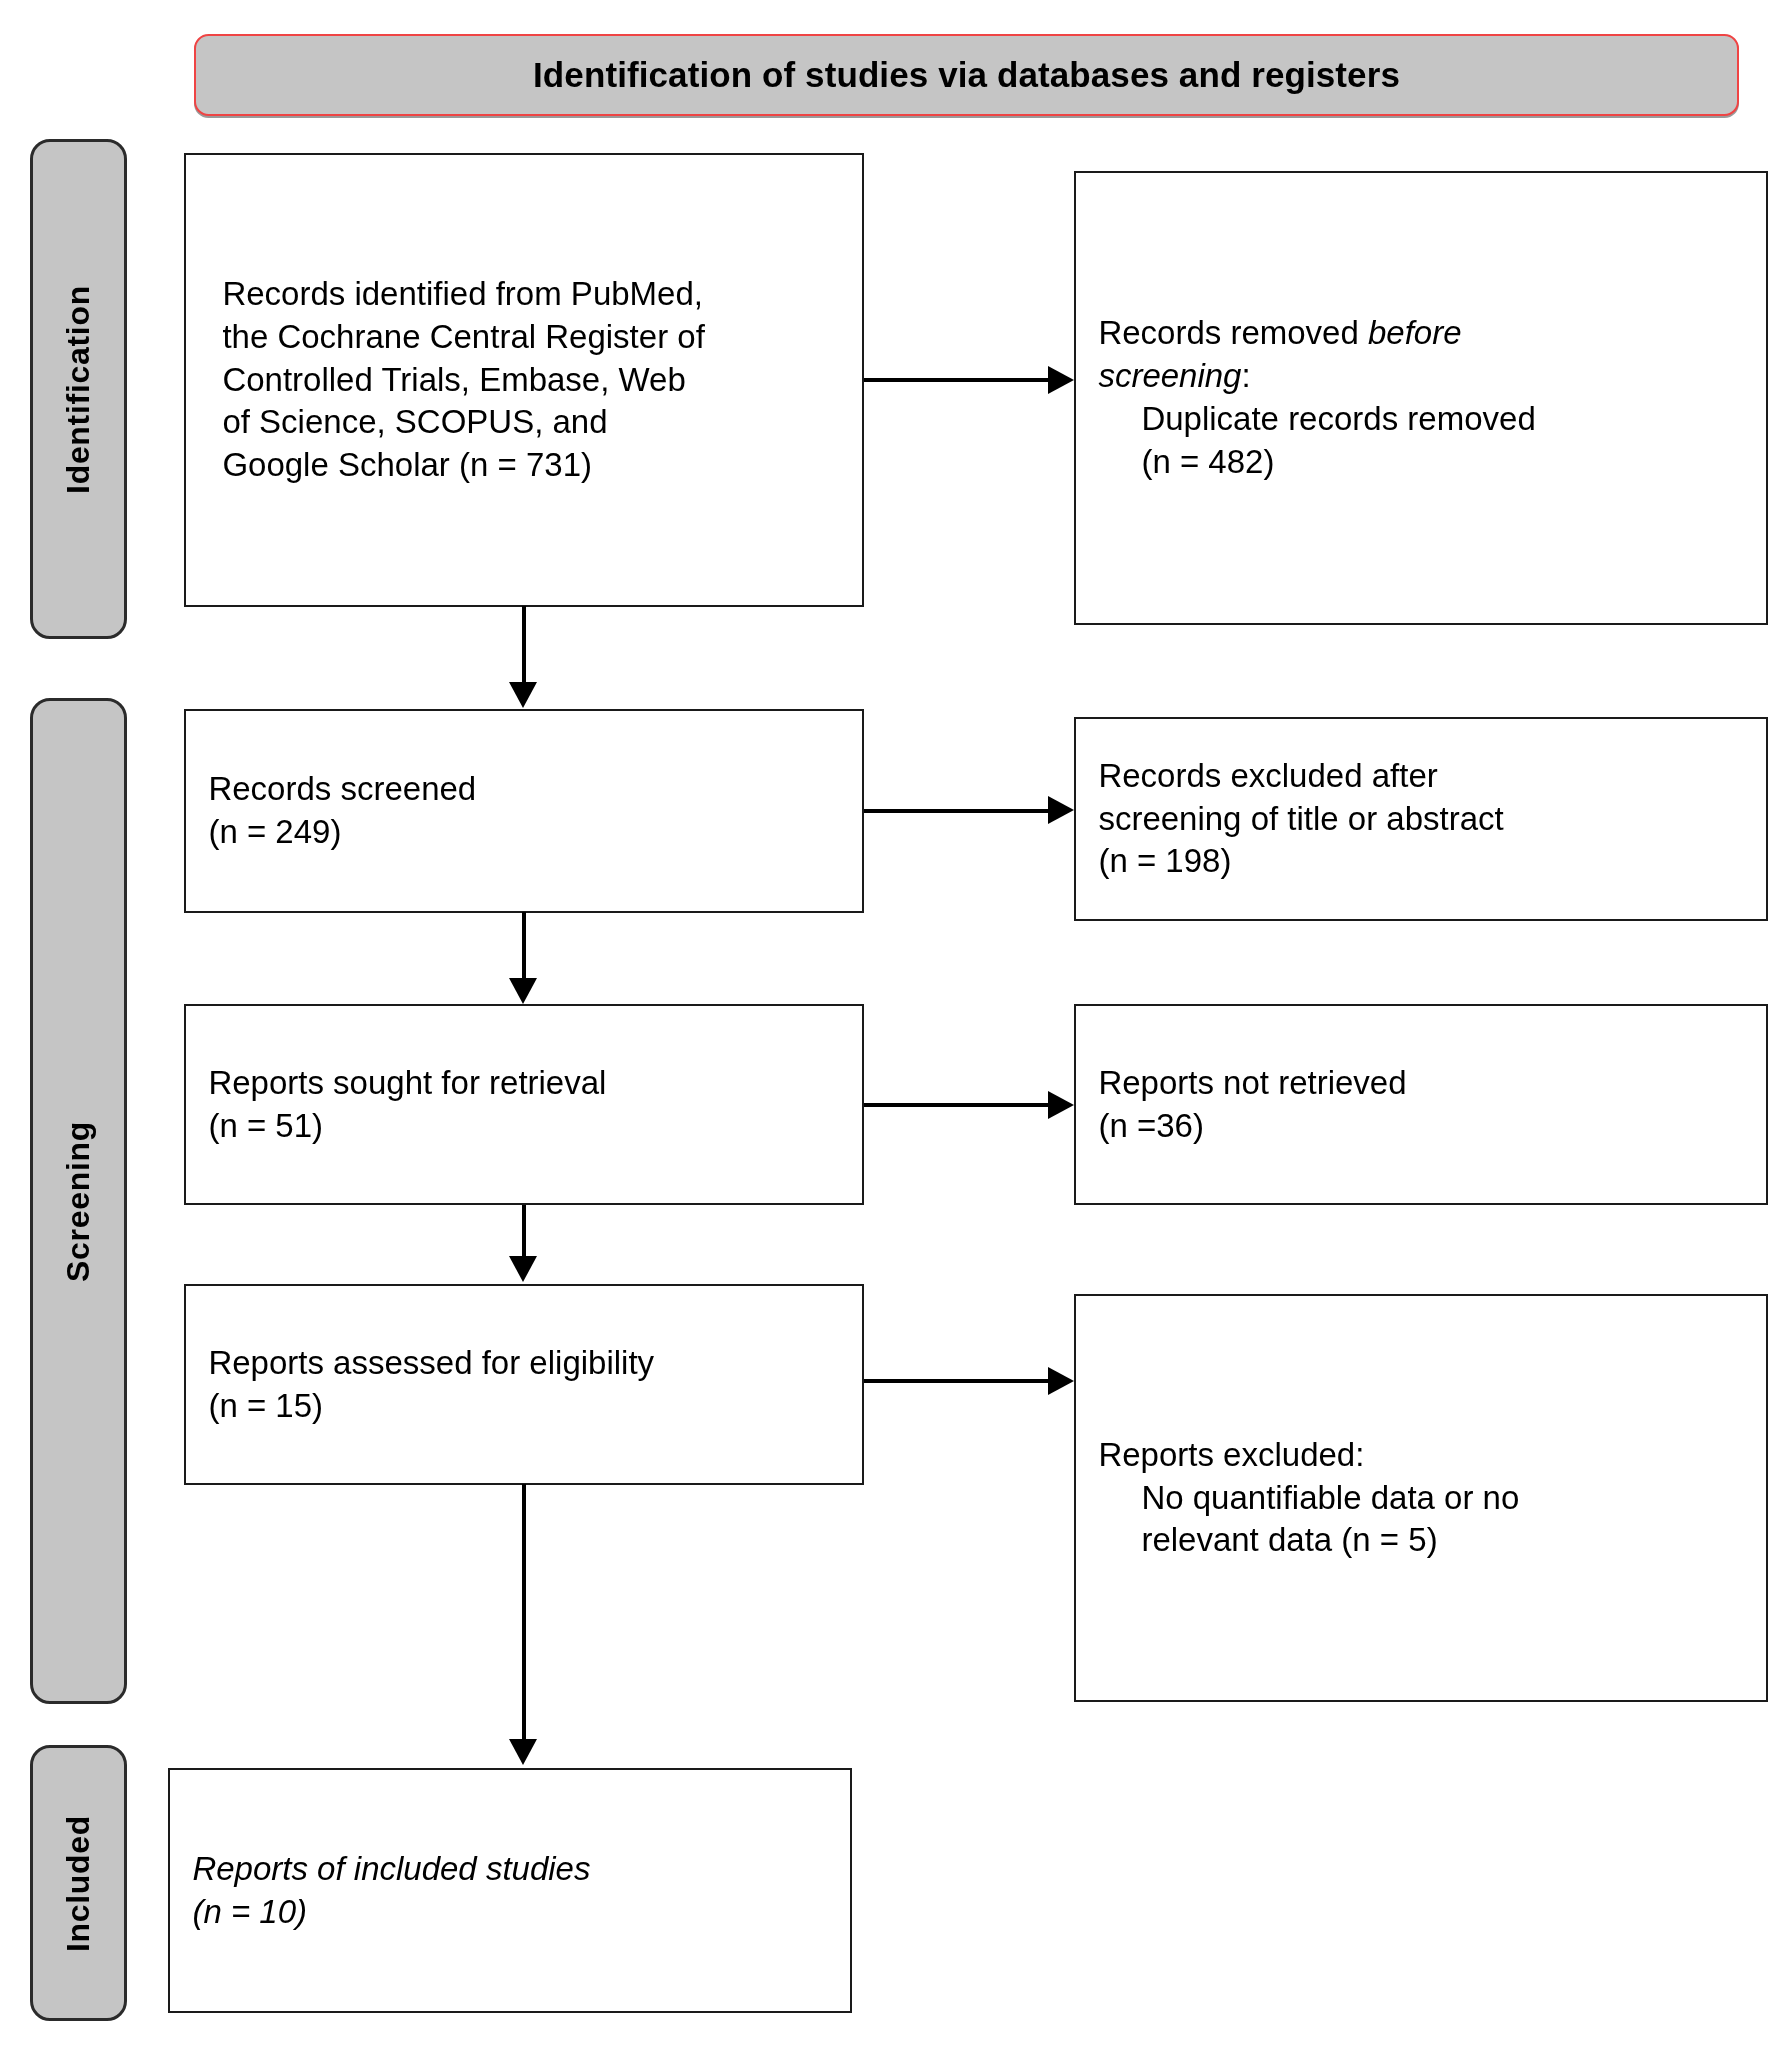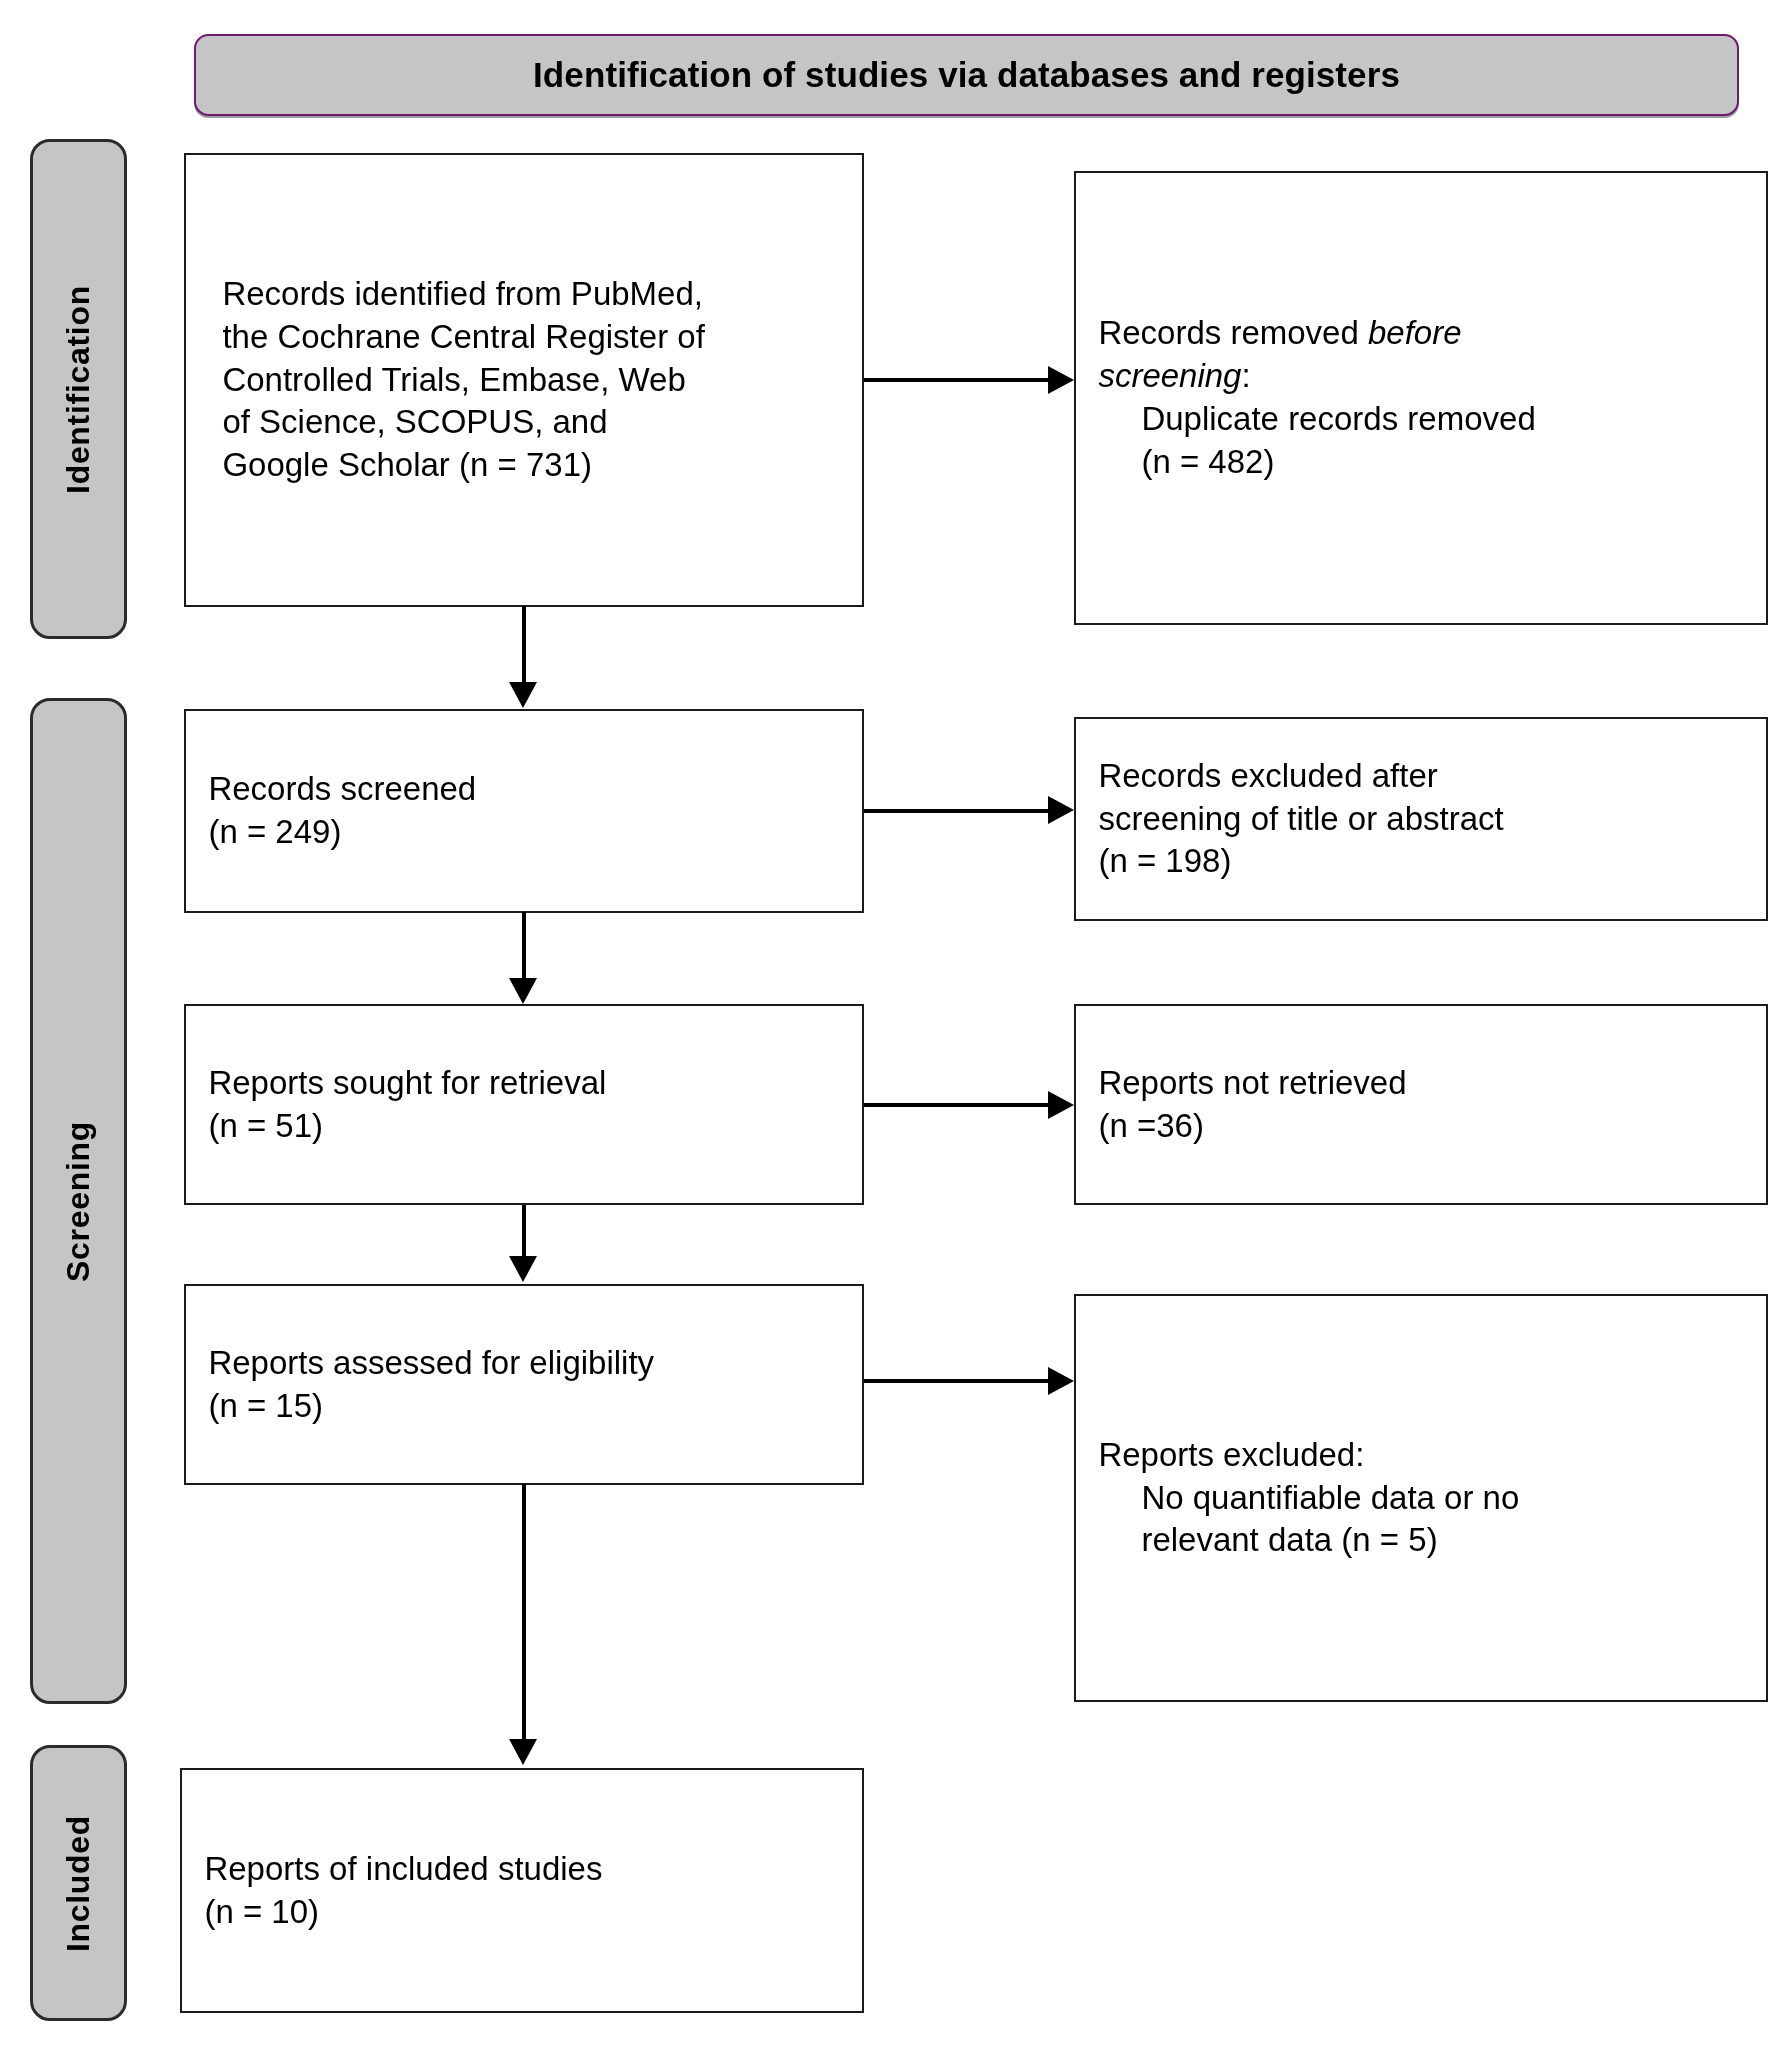--- a/index.html
+++ b/index.html
@@ -18,21 +18,21 @@
   }
 
   
   .banner {
     position: absolute;
     left: 194px;
     top: 34px;
     width: 1545px;
     height: 82px;
     background: #c5c5c5;
-    border: 2px solid #701a75;
+    border: 2px solid #ef4444;
     border-radius: 14.5px;
     box-sizing: border-box;
     display: flex;
     align-items: center;
     justify-content: center;
     box-shadow: 0 2px 0 #9a9a9a;
   }
   .banner-text {
     font-size: 35px;
     font-weight: bold;
@@ -83,21 +83,21 @@
   }
   .box-text .ln { display: block; white-space: nowrap; }
   .box-text .ind { display: block; padding-left: 43px; white-space: nowrap; }
   .ital { font-style: italic; }
 
   
   #box-identified  { left: 184px; top: 153px;  width: 680px; height: 454px; padding-left: 14px; }
   #box-screened    { left: 184px; top: 709px; width: 680px; height: 204px; }
   #box-sought      { left: 184px; top: 1004px; width: 680px; height: 201px; }
   #box-assessed    { left: 184px; top: 1284px; width: 680px; height: 201px; }
-  #box-included    { left: 180px; top: 1768px; width: 684px; height: 245px; }
+  #box-included    { left: 168px; top: 1768px; width: 684px; height: 245px; font-style: italic; }
 
   
   #box-removed     { left: 1074px; top: 153px;  width: 694px; height: 454px; margin-top: 18px; }
   #box-excluded-s  { left: 1074px; top: 709px; width: 694px; height: 204px; margin-top: 8px; }
   #box-notretr     { left: 1074px; top: 1004px; width: 694px; height: 201px; }
   #box-excluded-r  { left: 1074px; top: 1294px; width: 694px; height: 408px; }
 
   
   .conn { position: absolute; }
   .vline { background: #000000; width: 4px; }

